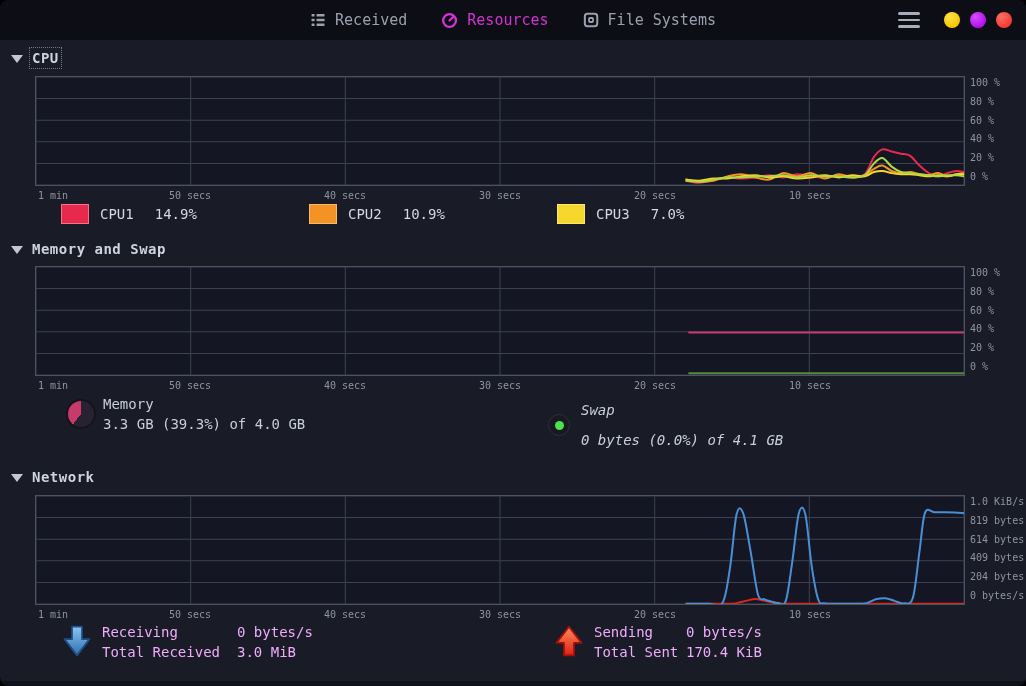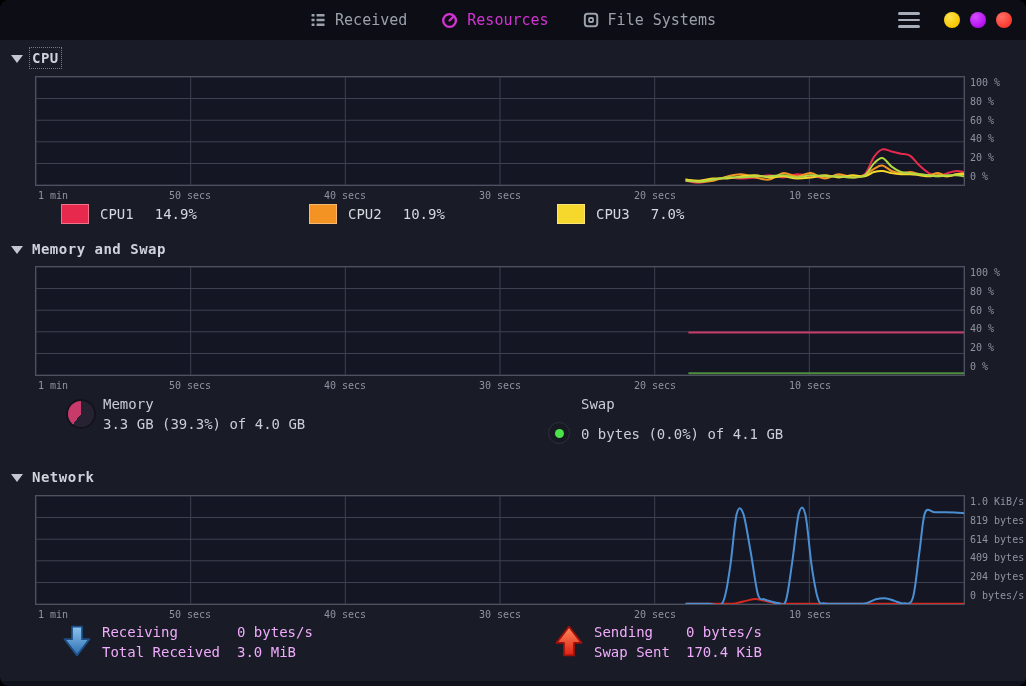--- a/index.html
+++ b/index.html
@@ -66,21 +66,21 @@
 
   
   .cpu-legend { position:absolute; top:164px; left:33px; display:grid; grid-template-columns:repeat(4,248px);padding-left:28px; }
   .cpu-legend-item { display:flex; align-items:center; gap:11px; font-size:14px; }
   .swatch { width:28px; height:20px; border:1px solid rgba(255,255,255,0.35); }
   .cpu-name { color:#d4d8e0; }
   .cpu-val { color:#d4d8e0; margin-left:10px; }
 
   
   .mem-block { position:absolute; top:157px; left:68px; display:flex; align-items:center; }
-  .swap-block { position:absolute; top:157px; left:548px; display:flex; align-items:flex-end; }
+  .swap-block { position:absolute; top:163px; left:548px; display:flex; align-items:center;font-style:italic; }
   .legend-lines { font-size:14px; line-height:20px; color:#c9ced8; }
   .pie-icon { width:26px; height:26px; border-radius:50%; margin-right:9px; box-shadow:0 0 0 2px #14131c; }
   .dot-icon { width:22px; height:22px; border-radius:50%; background:#171a22; border:1px solid #2c303b; margin-right:11px; display:flex; align-items:center; justify-content:center; }
   .dot-icon i { display:block; width:9px; height:9px; border-radius:50%; background:#4be24a; }
   .swap-usage { margin-top:10px; }
 
   
   .recv-block { position:absolute; top:160px; left:62px; display:flex; align-items:flex-start; }
   .send-block { position:absolute; top:160px; left:554px; display:flex; align-items:flex-start; }
   .net-arrow { margin-right:10px; margin-top:2px; }
@@ -328,20 +328,20 @@
             <stop offset="0" stop-color="#ff8a5c"></stop>
                 <stop offset="1" stop-color="#dd2014"></stop>
           </linearGradient>
             </defs>
           <path d="M8,25 v-10 H2 L12,2 22,15 h-6 v10 z" fill="url(#gr)" stroke="#a31109" stroke-width="1.4" stroke-linejoin="round"></path>
         </svg>
       </span>
       <div class="net-grid">
         <span>Sending</span>
         <span>0 bytes/s</span>
-        <span>Swap Sent</span>
+        <span>Total Sent</span>
         <span>170.4 KiB</span>
       </div>
     </div>
   </div>
 
   <div class="bottom-edge"></div>
 </div>
 
 </body></html>

